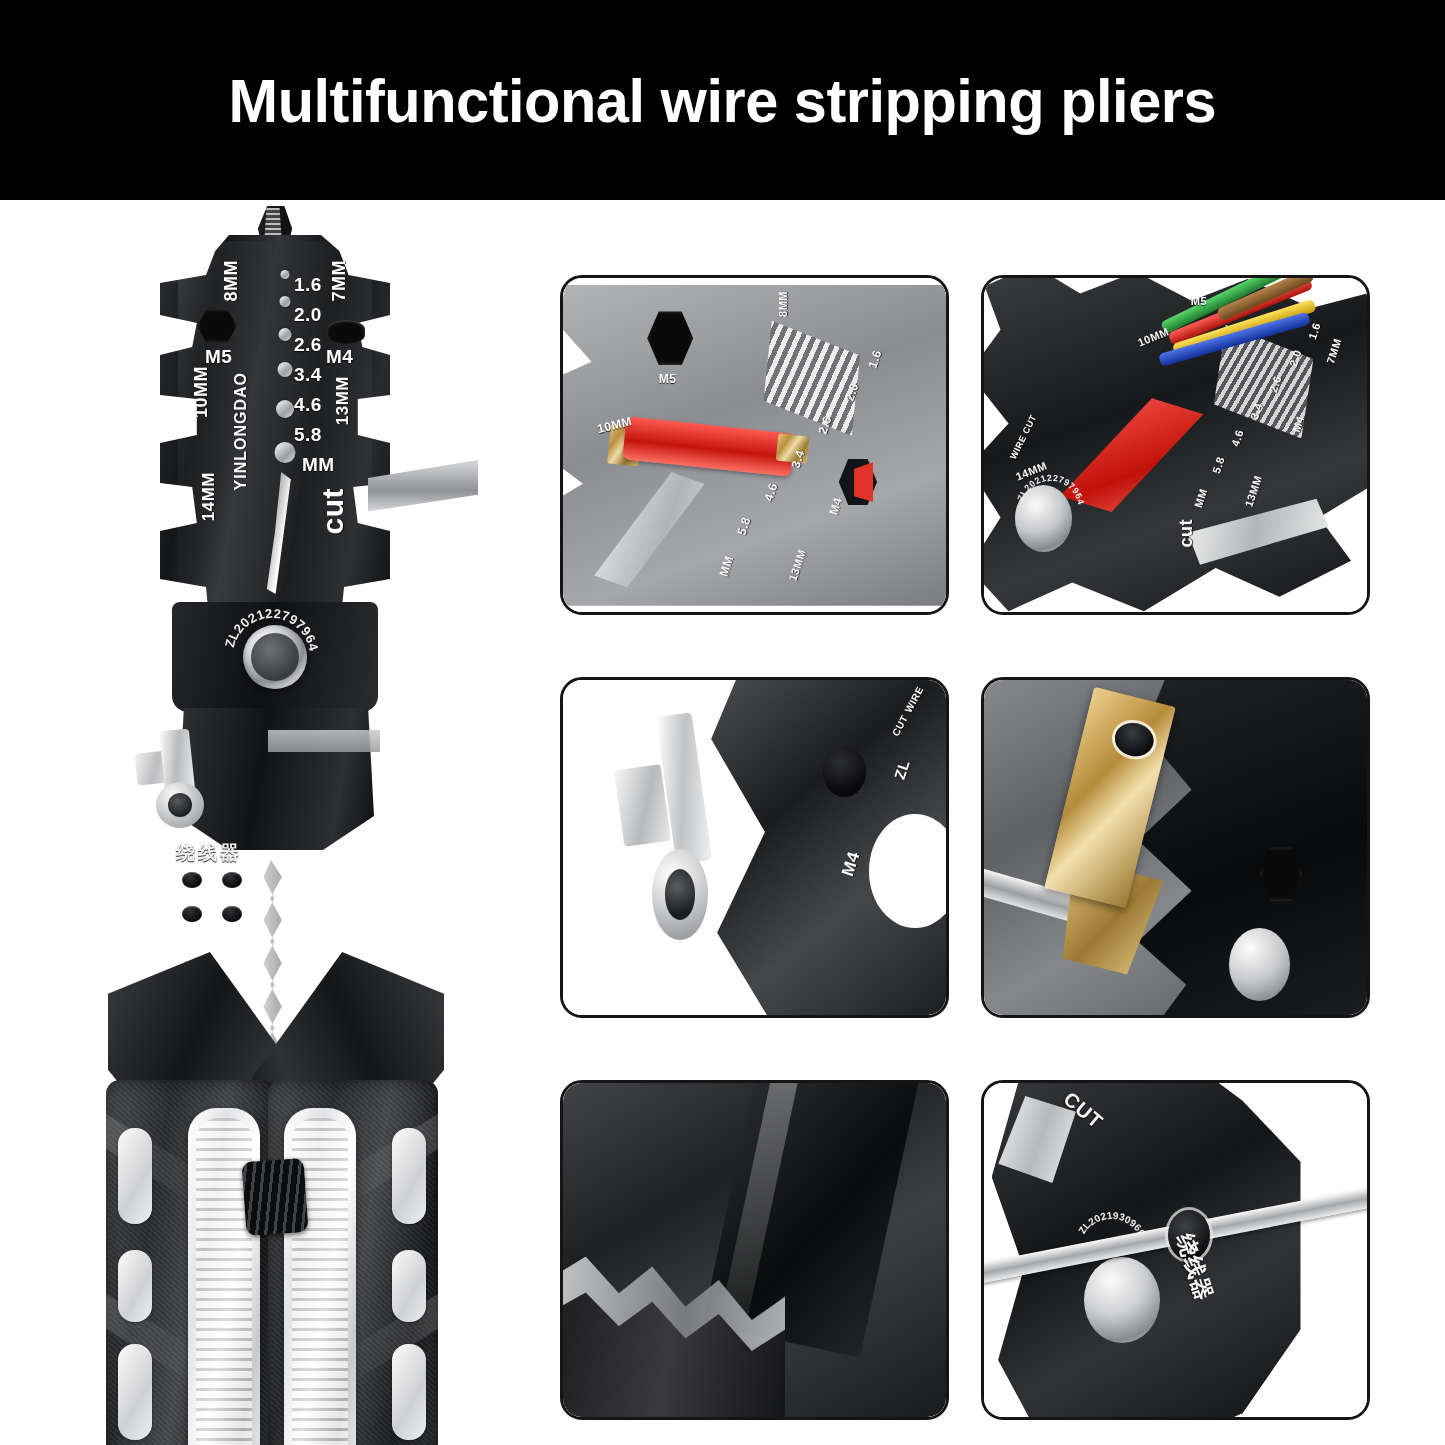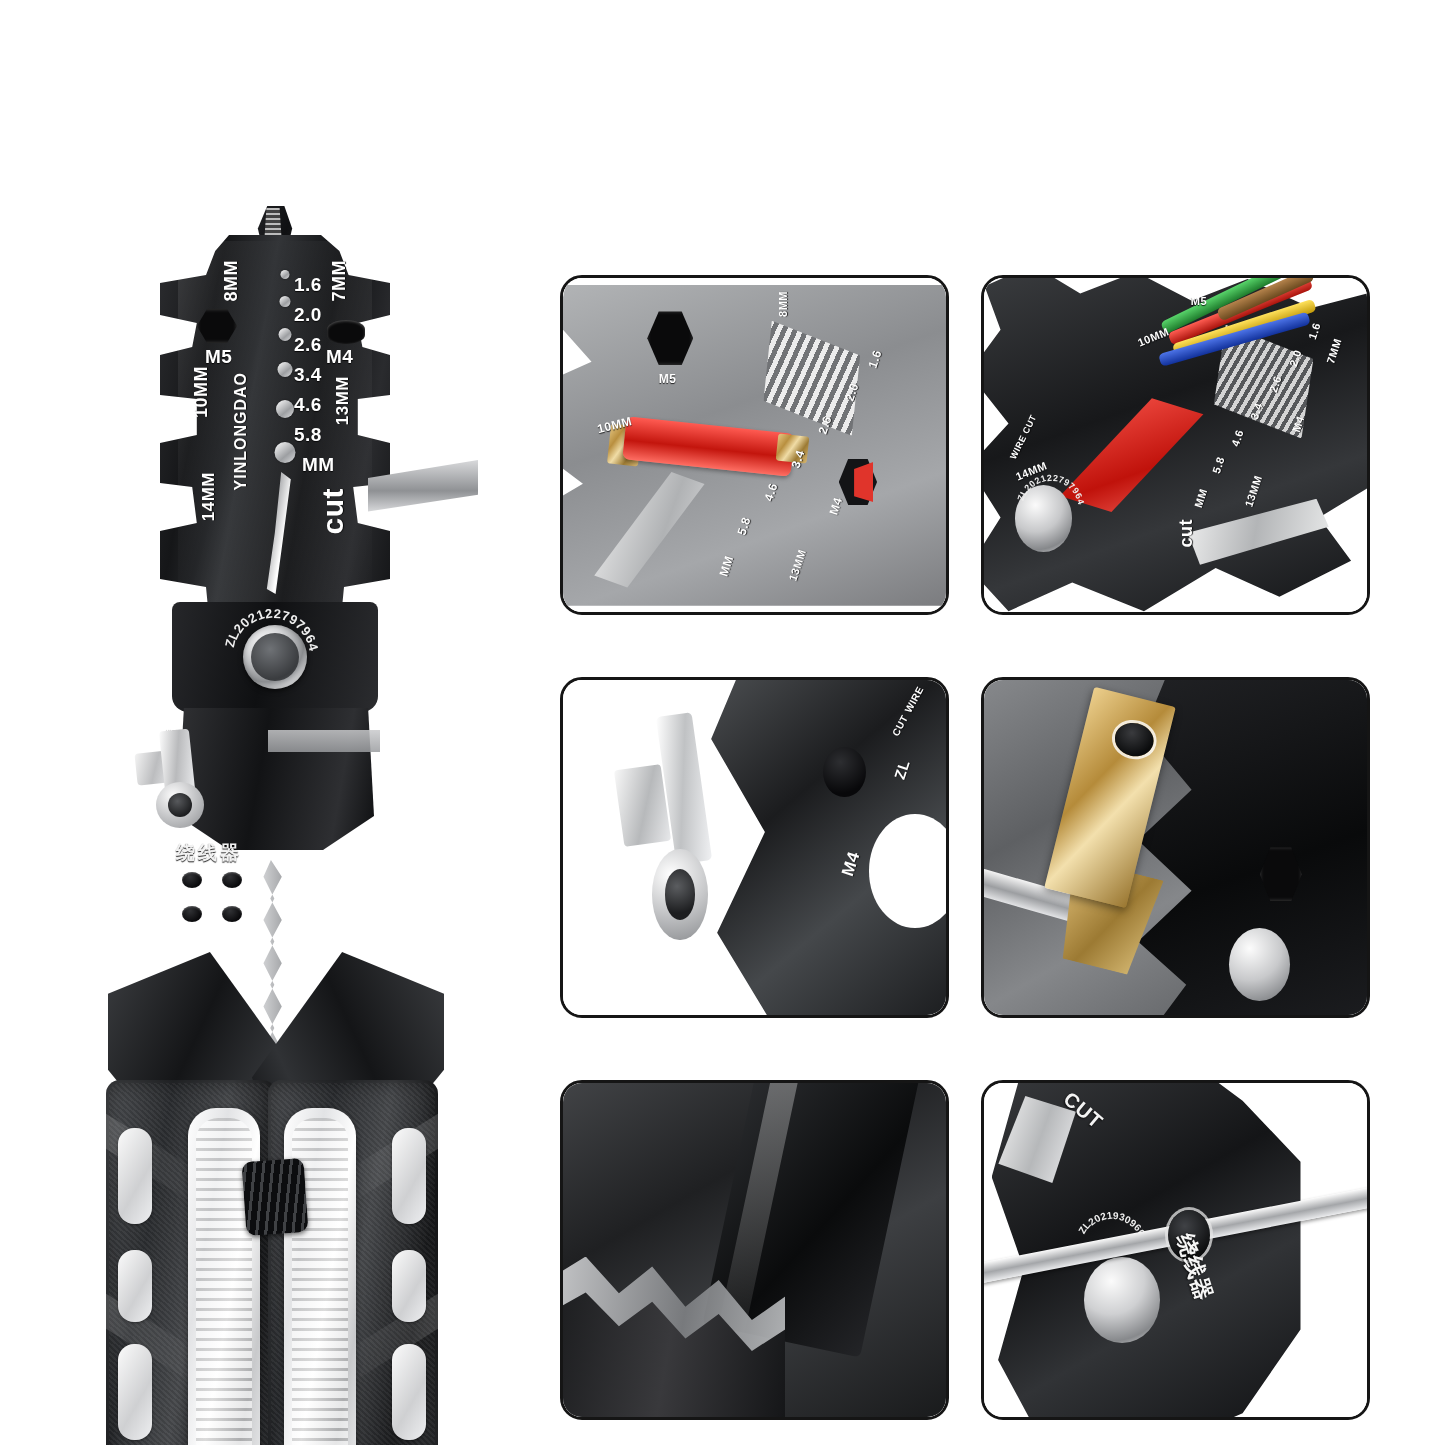--- a/index.html
+++ b/index.html
@@ -272,20 +272,23 @@
     font-family:"DejaVu Sans",sans-serif;transform:rotate(72deg);transform-origin:left top;
     text-shadow:0 1px 2px rgba(0,0,0,.9);letter-spacing:1px;white-space:nowrap;}
   .p6-cut{position:absolute;left:20%;top:5%;color:#f4f4f4;font-size:20px;font-weight:700;
     transform:rotate(40deg);text-shadow:0 1px 2px rgba(0,0,0,.85);letter-spacing:1px;}
 </style>
 </head>
 <body>
 
 <div class="page">
 
+  <div class="header">
+    <div class="header-title">Multifunctional wire stripping pliers</div>
+  </div>
 
   <div class="hero">
     <div class="tool">
 
       <div class="nose"></div>
       <div class="nose-teeth"></div>
 
       <div class="head">
         <div class="head-body"></div>
         <div class="head-hl"></div>

